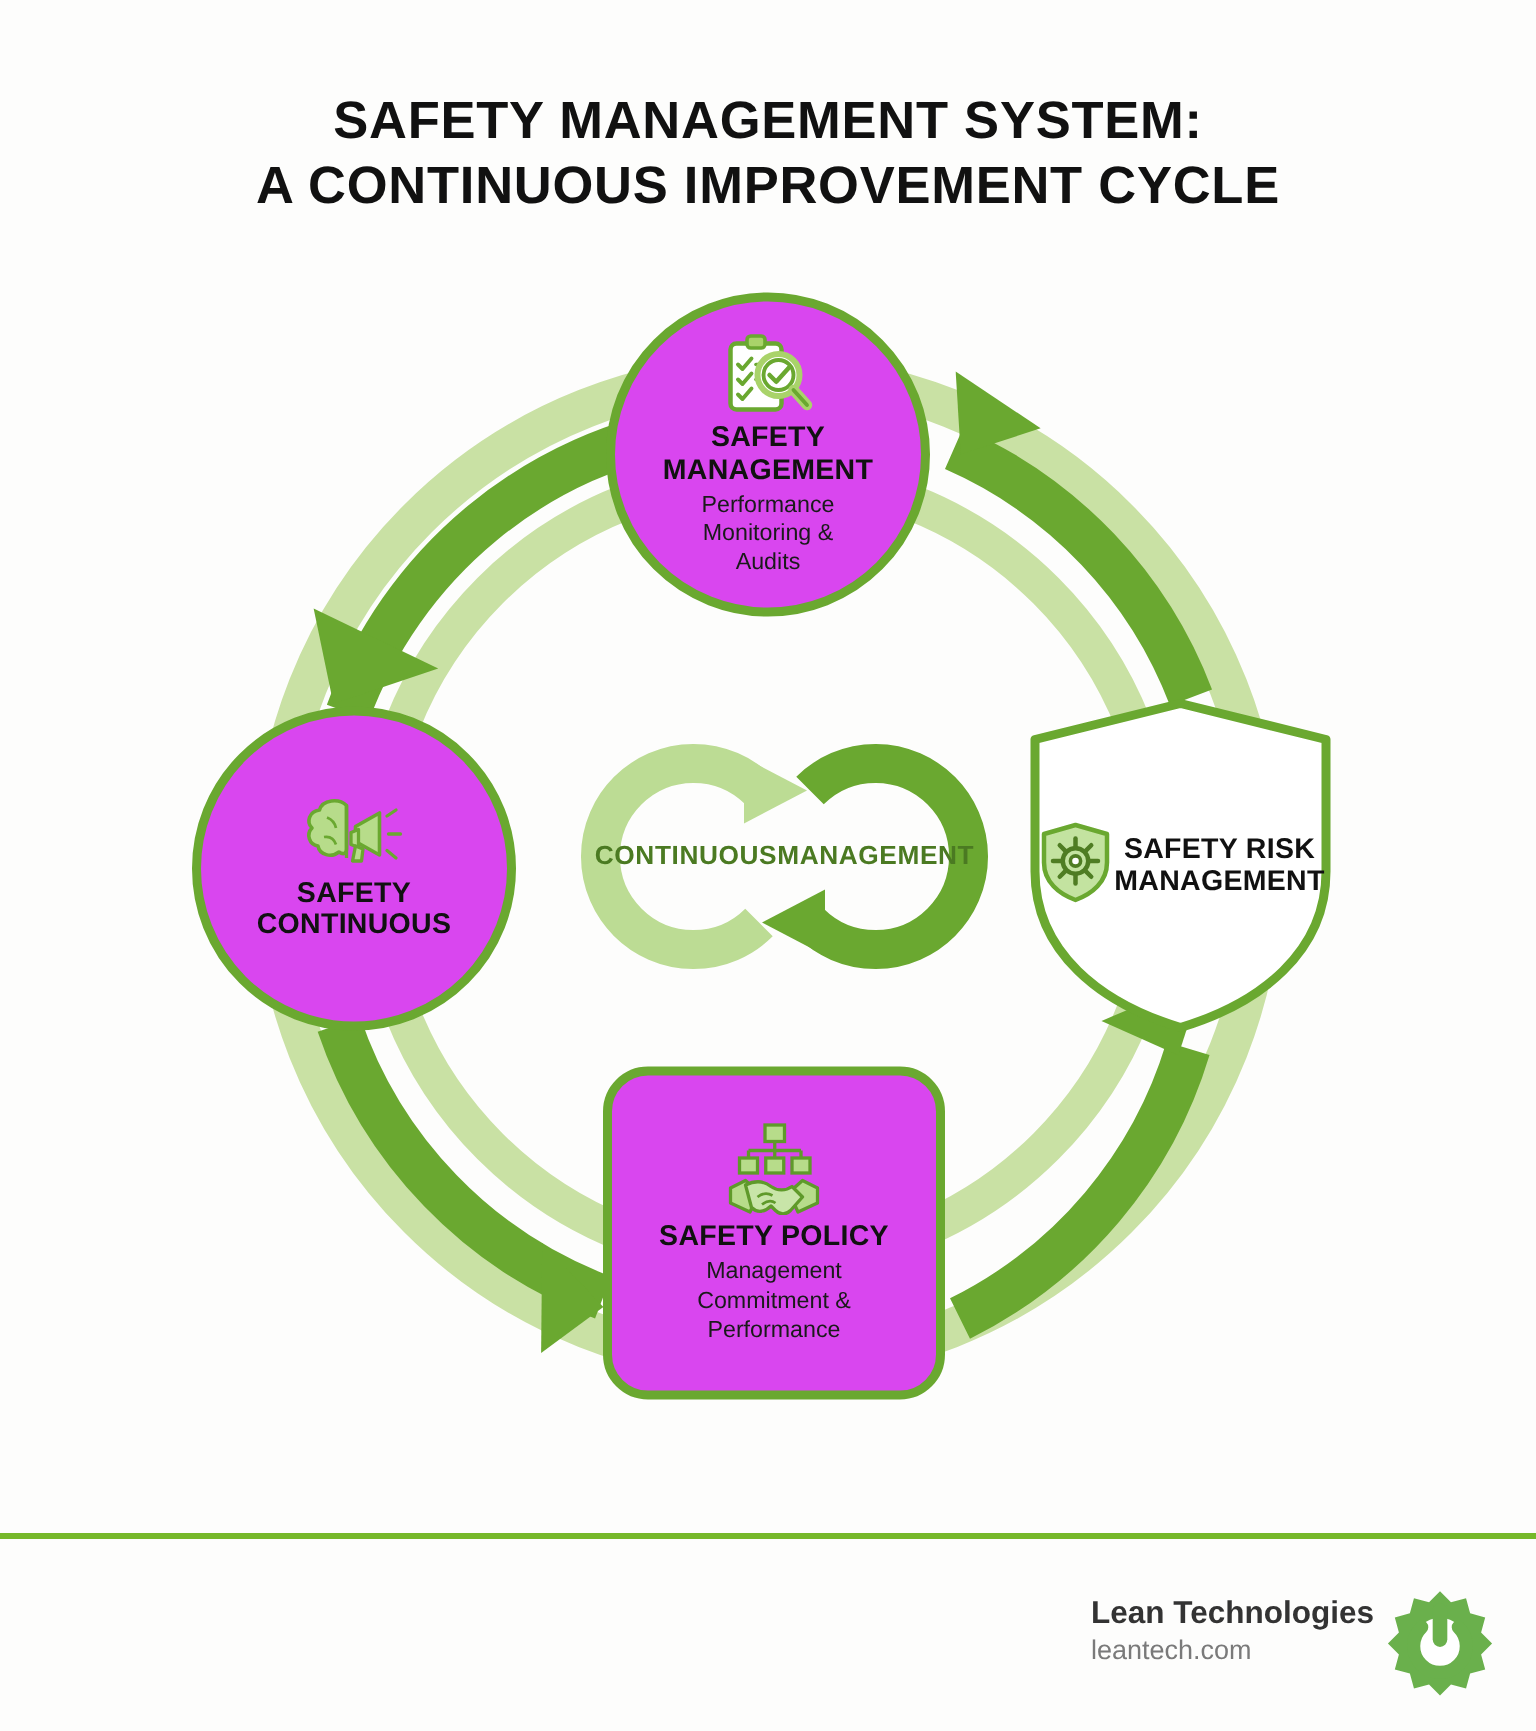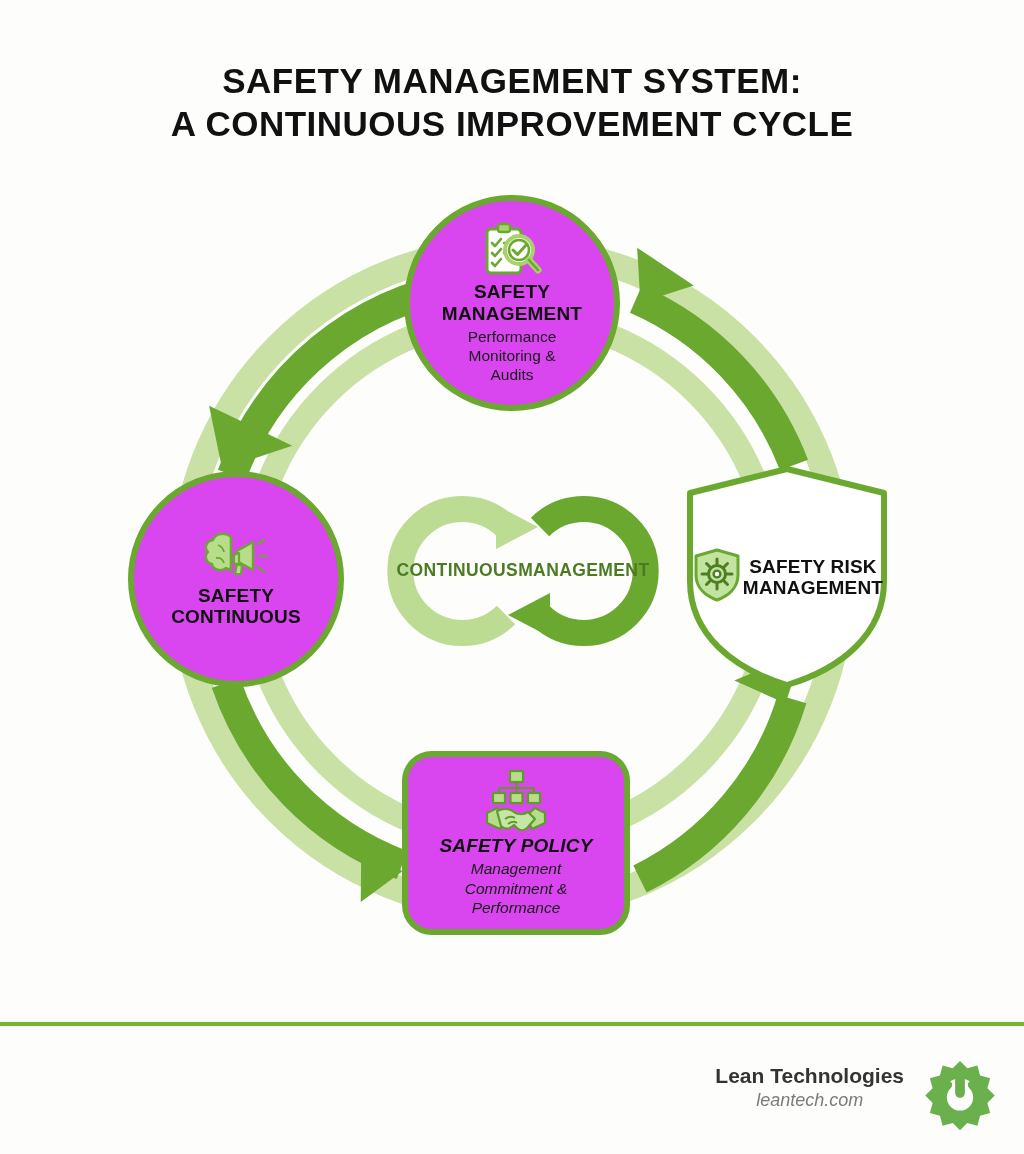--- a/index.html
+++ b/index.html
@@ -86,22 +86,22 @@
   
   #node-assurance {
     left: 404px; top: 20px;
     width: 216px; height: 216px;
   }
   #node-promotion {
     left: 128px; top: 296px;
     width: 216px; height: 216px;
   }
   #node-policy {
-    left: 402px; top: 576px;
-    width: 228px; height: 184px; font-style: italic;
+    left: 402px; top: 536px;
+    width: 228px; height: 222px;
   }
 
   
   #node-risk {
     position: absolute;
     left: 678px; top: 288px;
     width: 218px; height: 228px;
     z-index: 5;
   }
   #node-risk .shield-svg {
@@ -156,34 +156,33 @@
     width: 1024px; height: 4px;
     background: #76b82a;
   }
   #footer {
     position: absolute;
     left: 0; top: 1055px;
     width: 1024px; height: 90px;
   }
   #footer-text {
     position: absolute;
-    right: 120px; top: 8px;
-    text-align: center;
+    right: 108px; top: 8px;
+    text-align: left;
   }
   #brand-name {
     font-weight: bold;
     font-size: 21px;
     color: #333333;
     line-height: 1.25;
   }
   #brand-url {
     font-size: 18px;
     color: #7a7a7a;
     line-height: 1.25;
-    font-style: italic;
   }
   #footer-logo {
     position: absolute;
     right: 25px; top: 2px;
     width: 78px; height: 78px;
   }
 </style>
 </head>
 <body>
 

